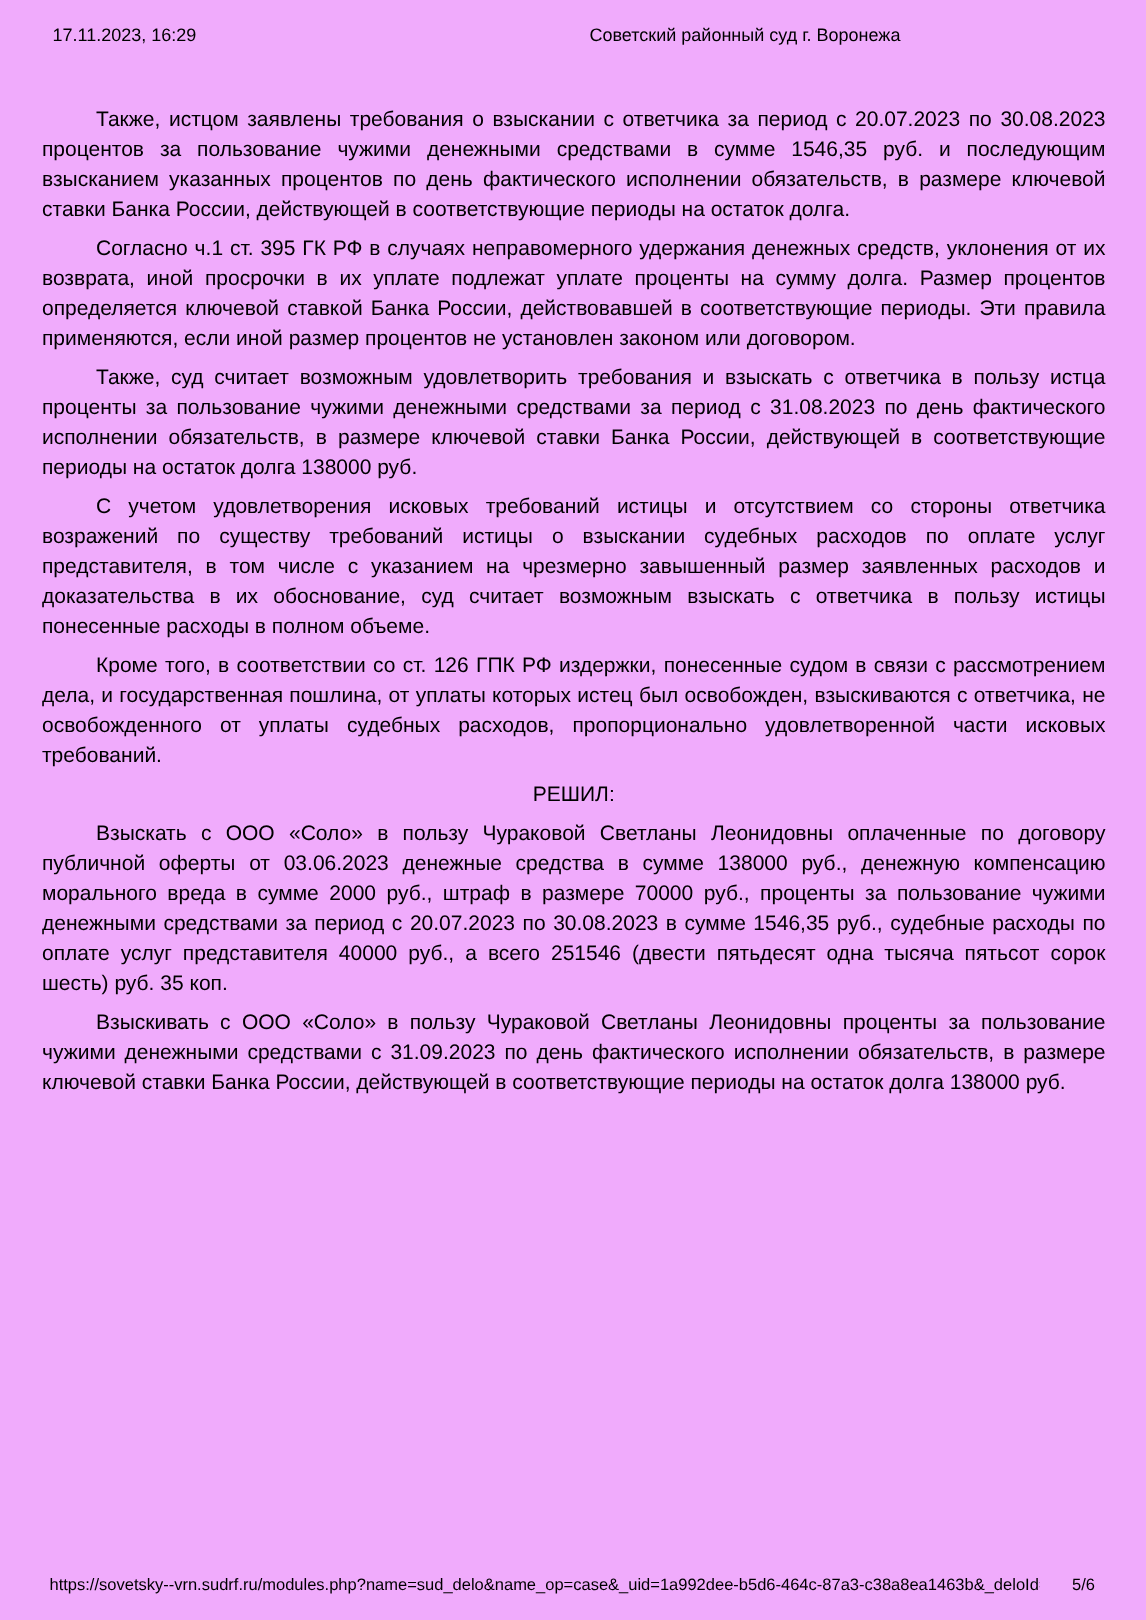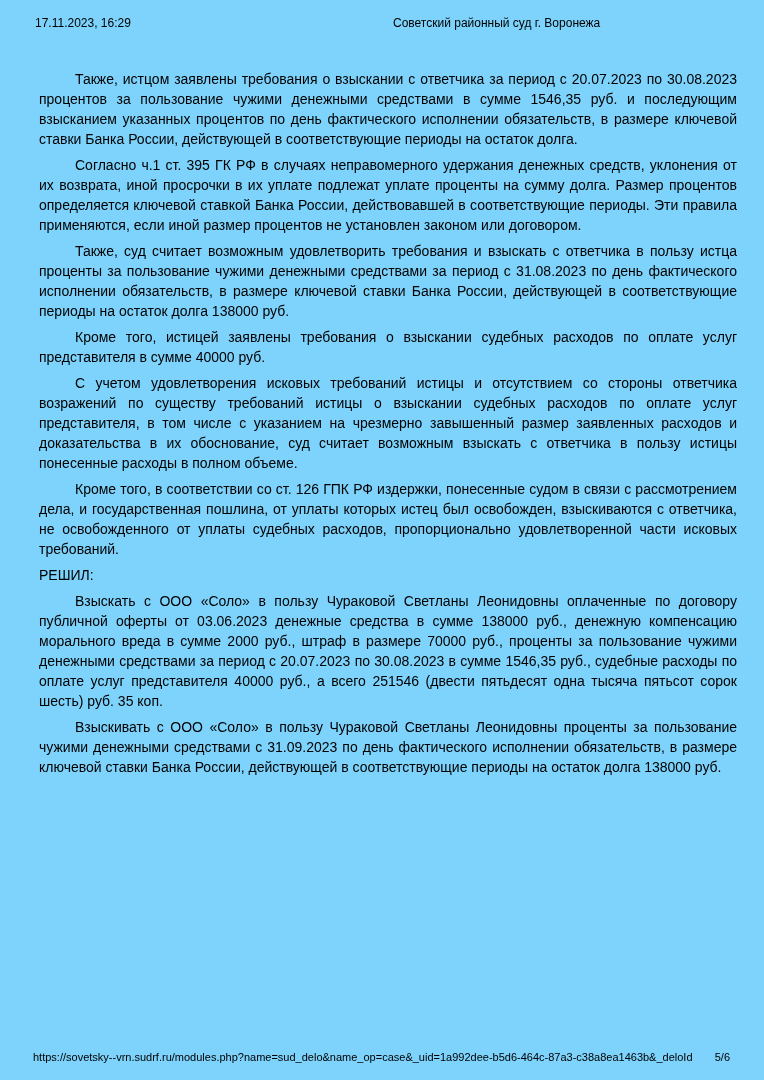--- a/index.html
+++ b/index.html
@@ -11,21 +11,21 @@
     width: 764px;
     height: 1080px;
     overflow: hidden;
     font-family: "Liberation Sans", sans-serif;
     color: #000000;
     position: relative;
   }
   .page {
     position: absolute;
     inset: 0;
-    background: #7dd3fc;
+    background: #f0abfc;
   }
   
   .hdr {
     position: absolute;
     top: 16px;
     left: 0;
     right: 0;
     height: 14px;
     font-size: 12px;
     color: #000000;
@@ -47,25 +47,25 @@
   .content {
     position: absolute;
     top: 69px;
     left: 28px;
     width: 709px;
     font-size: 14px;
     line-height: 20px;
     text-align: justify;
   }
   .content p {
-    margin: 0 0 6px 11px;
+    margin: 0 0 6px 0;
     text-indent: 36px;
   }
   .content p.center {
-    text-align: left;
+    text-align: center;
     text-indent: 0;
   }
   
   .ftr {
     position: absolute;
     left: 33px;
     right: 34px;
     bottom: 17px;
     font-size: 11px;
     display: flex;
@@ -90,21 +90,20 @@
 
   <div class="hdr">
     <span class="hdr-date">17.11.2023, 16:29</span>
     <span class="hdr-title">Советский районный суд г. Воронежа</span>
   </div>
 
   <div class="content">
     <p>Также, истцом заявлены требования о взыскании с ответчика за период с 20.07.2023 по 30.08.2023 процентов за пользование чужими денежными средствами в сумме 1546,35 руб. и последующим взысканием указанных процентов по день фактического исполнении обязательств, в размере ключевой ставки Банка России, действующей в соответствующие периоды на остаток долга.</p>
     <p>Согласно ч.1 ст. 395 ГК РФ в случаях неправомерного удержания денежных средств, уклонения от их возврата, иной просрочки в их уплате подлежат уплате проценты на сумму долга. Размер процентов определяется ключевой ставкой Банка России, действовавшей в соответствующие периоды. Эти правила применяются, если иной размер процентов не установлен законом или договором.</p>
     <p>Также, суд считает возможным удовлетворить требования и взыскать с ответчика в пользу истца проценты за пользование чужими денежными средствами за период с 31.08.2023 по день фактического исполнении обязательств, в размере ключевой ставки Банка России, действующей в соответствующие периоды на остаток долга 138000 руб.</p>
-    <p>Кроме того, истицей заявлены требования о взыскании судебных расходов по оплате услуг представителя в сумме 40000 руб.</p>
     <p>С учетом удовлетворения исковых требований истицы и отсутствием со стороны ответчика возражений по существу требований истицы о взыскании судебных расходов по оплате услуг представителя, в том числе с указанием на чрезмерно завышенный размер заявленных расходов и доказательства в их обоснование, суд считает возможным взыскать с ответчика в пользу истицы понесенные расходы в полном объеме.</p>
     <p>Кроме того, в соответствии со ст. 126 ГПК РФ издержки, понесенные судом в связи с рассмотрением дела, и государственная пошлина, от уплаты которых истец был освобожден, взыскиваются с ответчика, не освобожденного от уплаты судебных расходов, пропорционально удовлетворенной части исковых требований.</p>
     <p class="center">РЕШИЛ:</p>
     <p>Взыскать с ООО «Соло» в пользу Чураковой Светланы Леонидовны оплаченные по договору публичной оферты от 03.06.2023 денежные средства в сумме 138000 руб., денежную компенсацию морального вреда в сумме 2000 руб., штраф в размере 70000 руб., проценты за пользование чужими денежными средствами за период с 20.07.2023 по 30.08.2023 в сумме 1546,35 руб., судебные расходы по оплате услуг представителя 40000 руб., а всего 251546 (двести пятьдесят одна тысяча пятьсот сорок шесть) руб. 35 коп.</p>
     <p>Взыскивать с ООО «Соло» в пользу Чураковой Светланы Леонидовны проценты за пользование чужими денежными средствами с 31.09.2023 по день фактического исполнении обязательств, в размере ключевой ставки Банка России, действующей в соответствующие периоды на остаток долга 138000 руб.</p>
   </div>
 
   <div class="ftr">
     <span class="ftr-url">https://sovetsky--vrn.sudrf.ru/modules.php?name=sud_delo&amp;name_op=case&amp;_uid=1a992dee-b5d6-464c-87a3-c38a8ea1463b&amp;_deloId=154000…</span>
     <span class="ftr-page">5/6</span>

